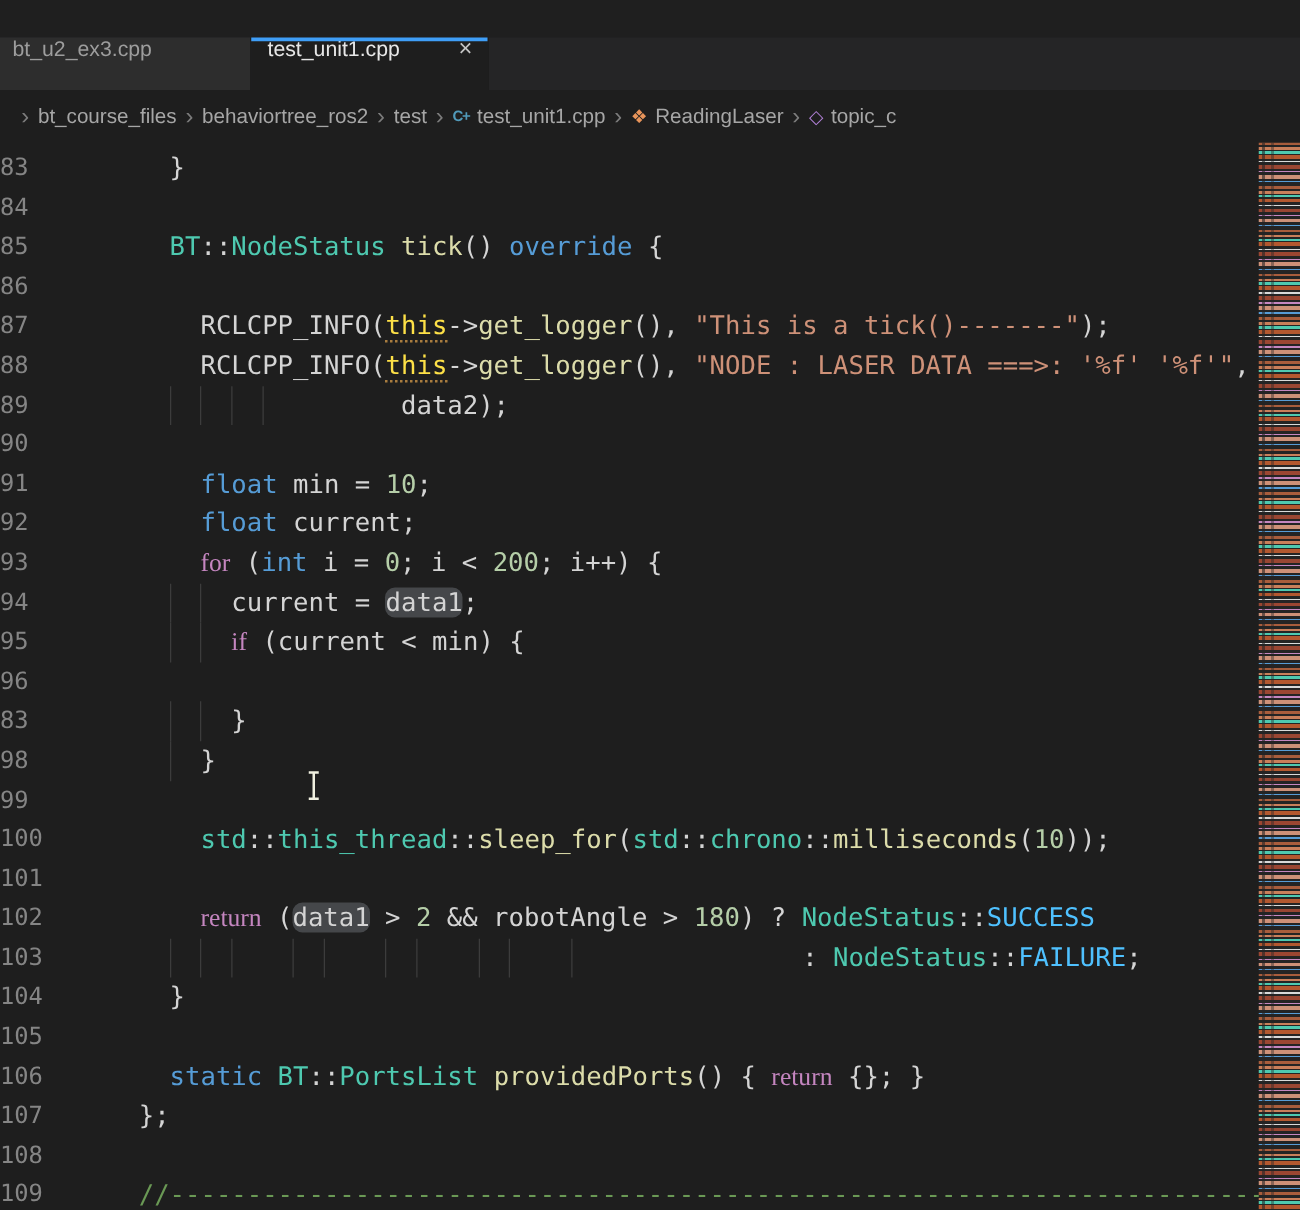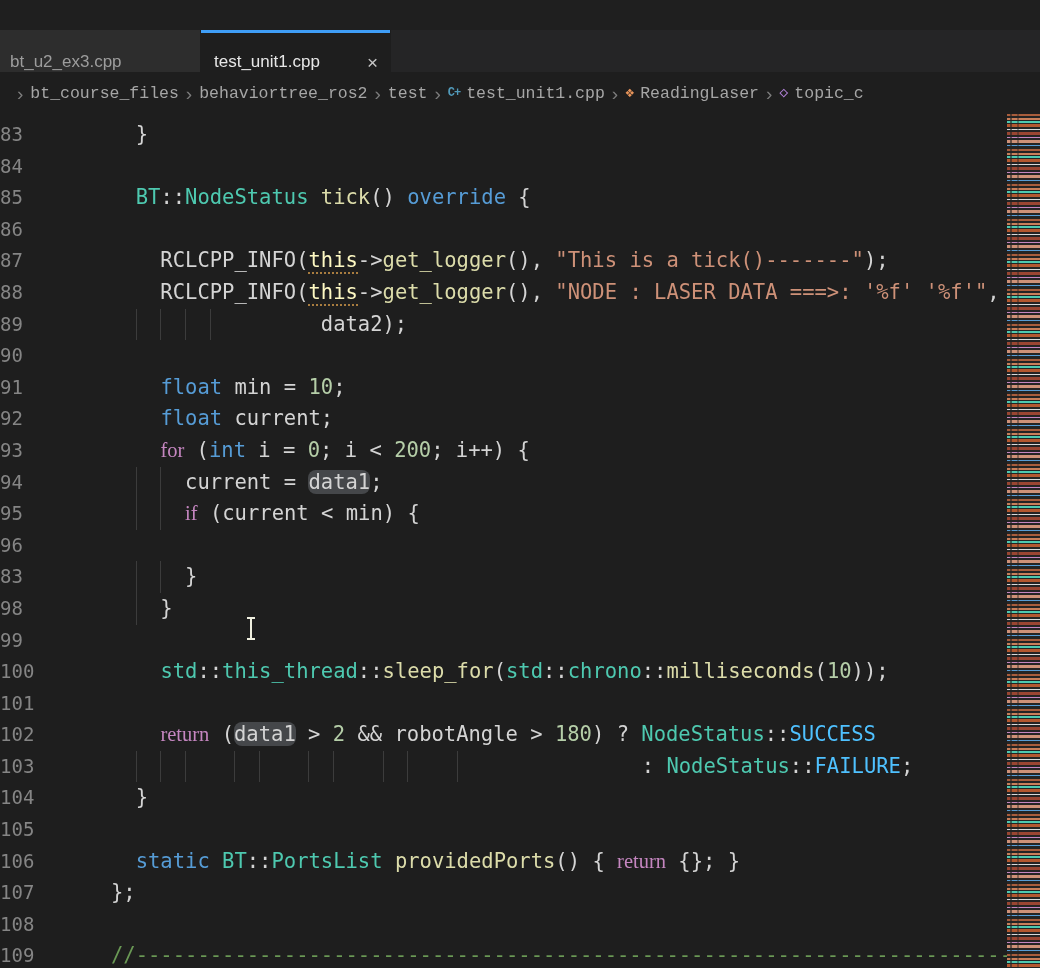--- a/index.html
+++ b/index.html
@@ -15,21 +15,21 @@
     position:absolute; top:0; left:0; width:1040px; height:30px;
     background:#1f1f1f;
   }
 
   
   .tabbar {
     position:absolute; top:30px; left:0; width:1040px; height:42px;
     background:#252526; display:flex;
   }
   .tab {
-    height:42px; display:flex; align-items:flex-end;
+    height:42px; display:flex; align-items:flex-start;
     font-size:17px; color:#9d9d9d; cursor:pointer;
     background:#2d2d2d; border-right:1px solid #1e1e1e;
     position:relative;
   }
   .tab.t1 { width:201px; padding-left:10px; }
   .tab.t2 { width:190px; padding-left:13px; }
   .tab.active { background:#1e1e1e; color:#e7e7e7; }
   .tab-indicator {
     position:absolute; top:0; left:0; right:0; height:3px; background:#3f9ef7;
   }
@@ -38,21 +38,21 @@
   }
 
   
   .breadcrumbs {
     position:absolute; top:72px; left:0; width:1040px; height:42px;
     background:#1e1e1e; display:flex; align-items:center;
     padding-left:10px; font-size:16.5px; color:#a6a6a6;
     white-space:nowrap; overflow:hidden;
   }
   .bc-sep { color:#7c7c7c; margin:0 7px; font-size:19px; line-height:1; }
-  .bc-item { display:flex; align-items:center; gap:6px; cursor:pointer;font-family:Liberation Mono, monospace; }
+  .bc-item { display:flex; align-items:center; gap:6px; cursor:pointer; }
   .bc-icon { font-size:14px; line-height:1; }
   .bc-icon.cpp    { color:#519aba; font-weight:bold; font-size:12px; letter-spacing:-1px; }
   .bc-icon.klass  { color:#e8945a; font-size:15px; }
   .bc-icon.method { color:#b180d7; font-size:15px; }
 
   
   .editor {
     position:absolute; top:114px; left:0; width:1040px; height:854px;
     background:#1e1e1e; overflow:hidden;
   }
@@ -70,21 +70,21 @@
 
   .tk-p  { color:#d4d4d4; }
   .tk-kb { color:#569cd6; }
   .tk-kc { color:#c586c0;font-family:Liberation Serif, serif; }
   .tk-ty { color:#4ec9b0; }
   .tk-fn { color:#dcdcaa; }
   .tk-st { color:#ce9178; }
   .tk-nu { color:#b5cea8; }
   .tk-cm { color:#6a9955; }
   .tk-en { color:#4fc1ff; }
-  .tk-th { color:#fef9c3; border-bottom:2px dotted #a87c3f; }
+  .tk-th { color:#fde047; border-bottom:2px dotted #a87c3f; }
   .tk-hl { color:#d4d4d4; background:rgba(102,106,112,0.55); border-radius:8px; }
 
   .indent-guide {
     position:absolute; top:0; width:1px; height:100%;
     background:#3c3c3c; display:block;
   }
 
   
   .ibeam { position:absolute; left:246px; top:503px; width:10px; height:23px; z-index:6; }
   .ibeam::before {

